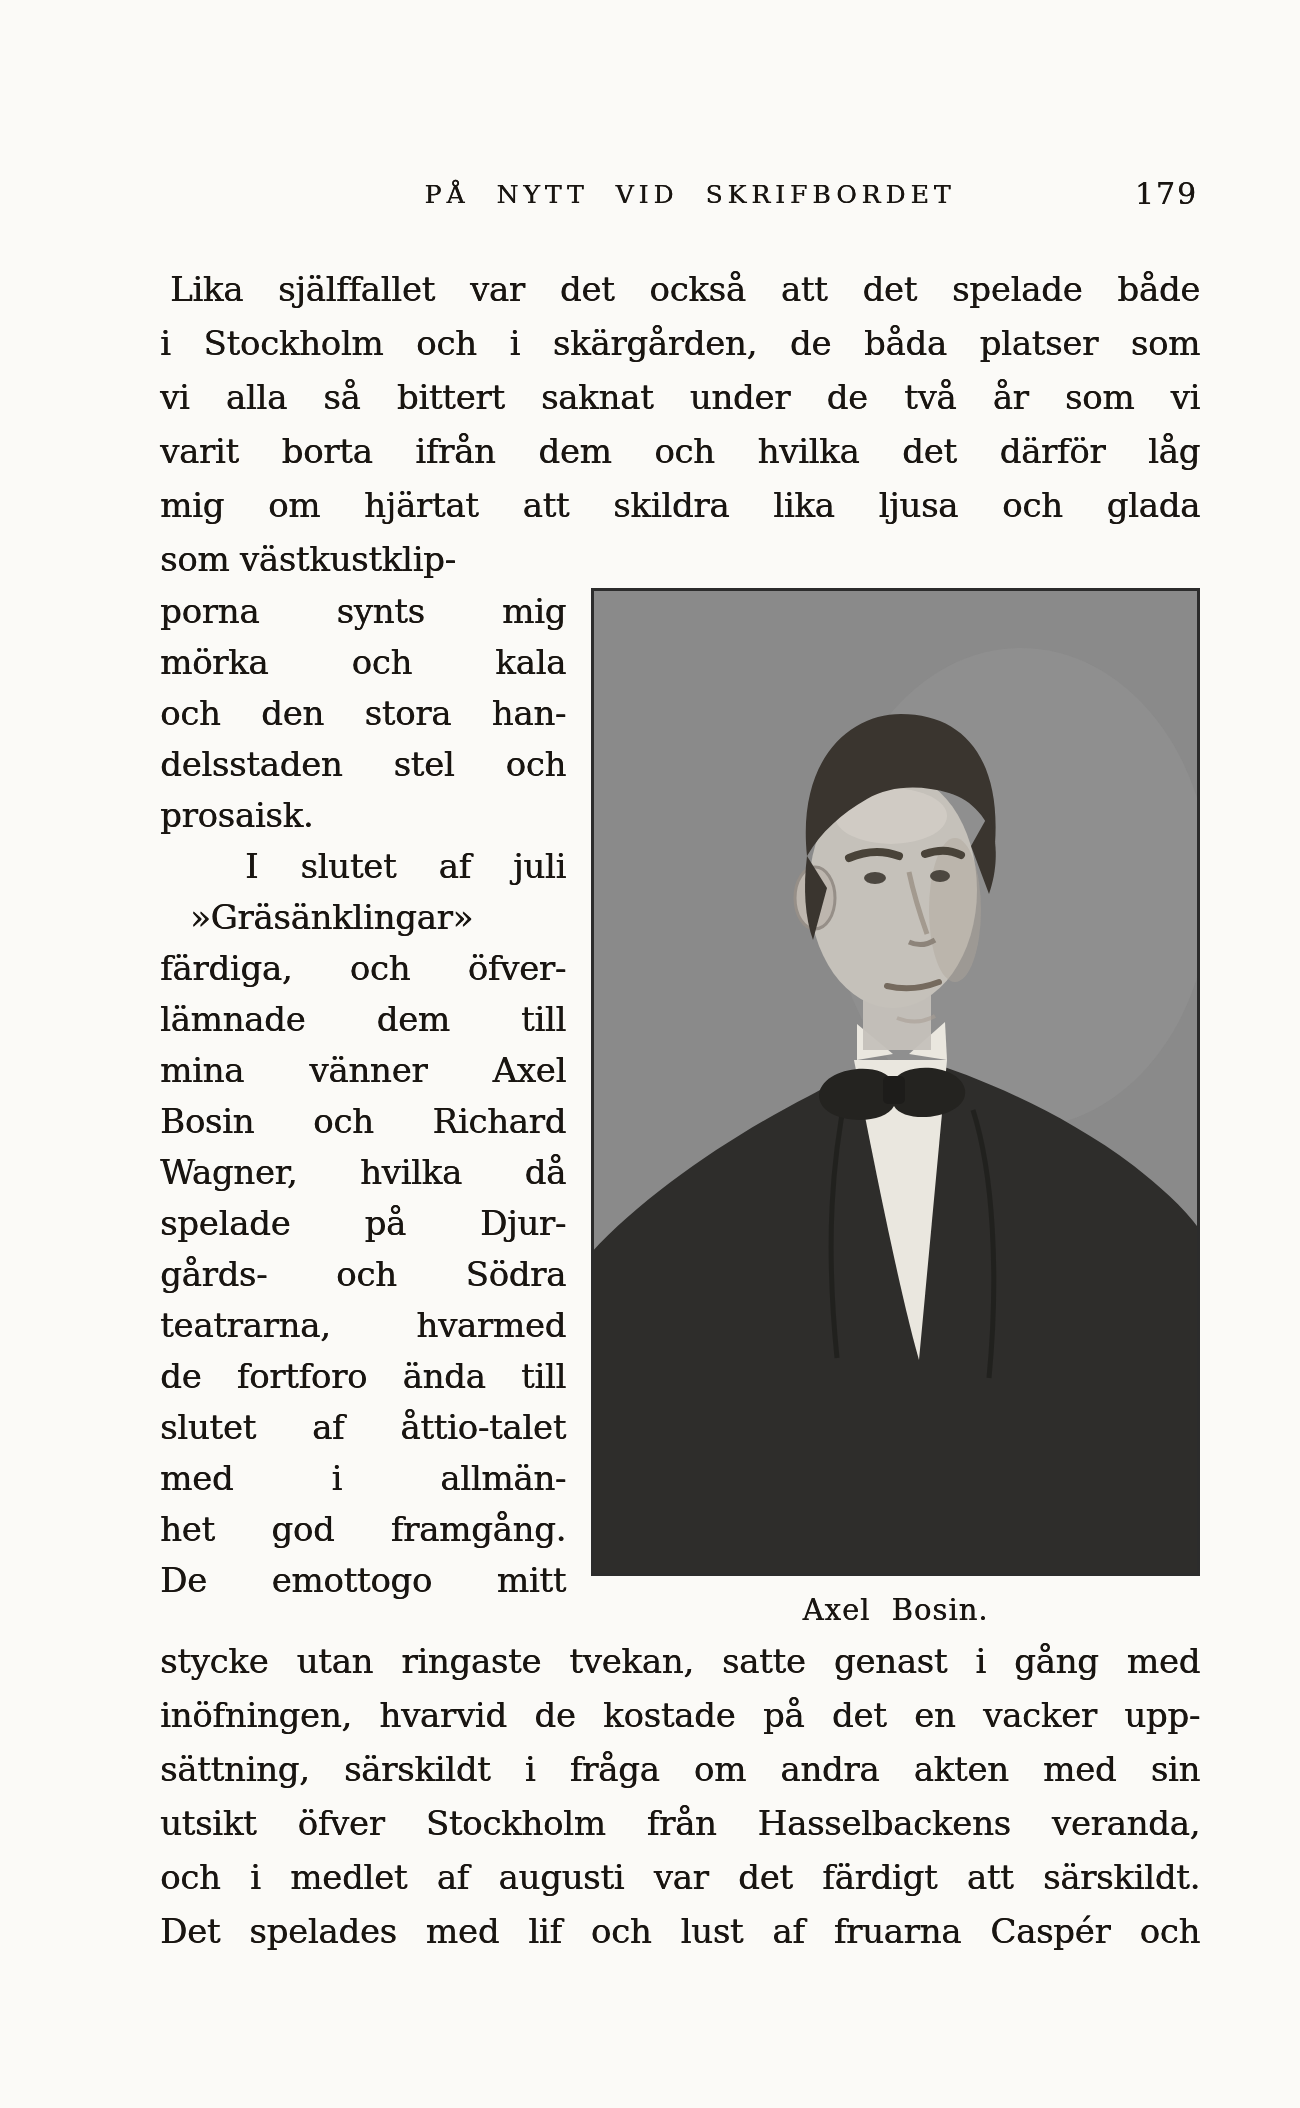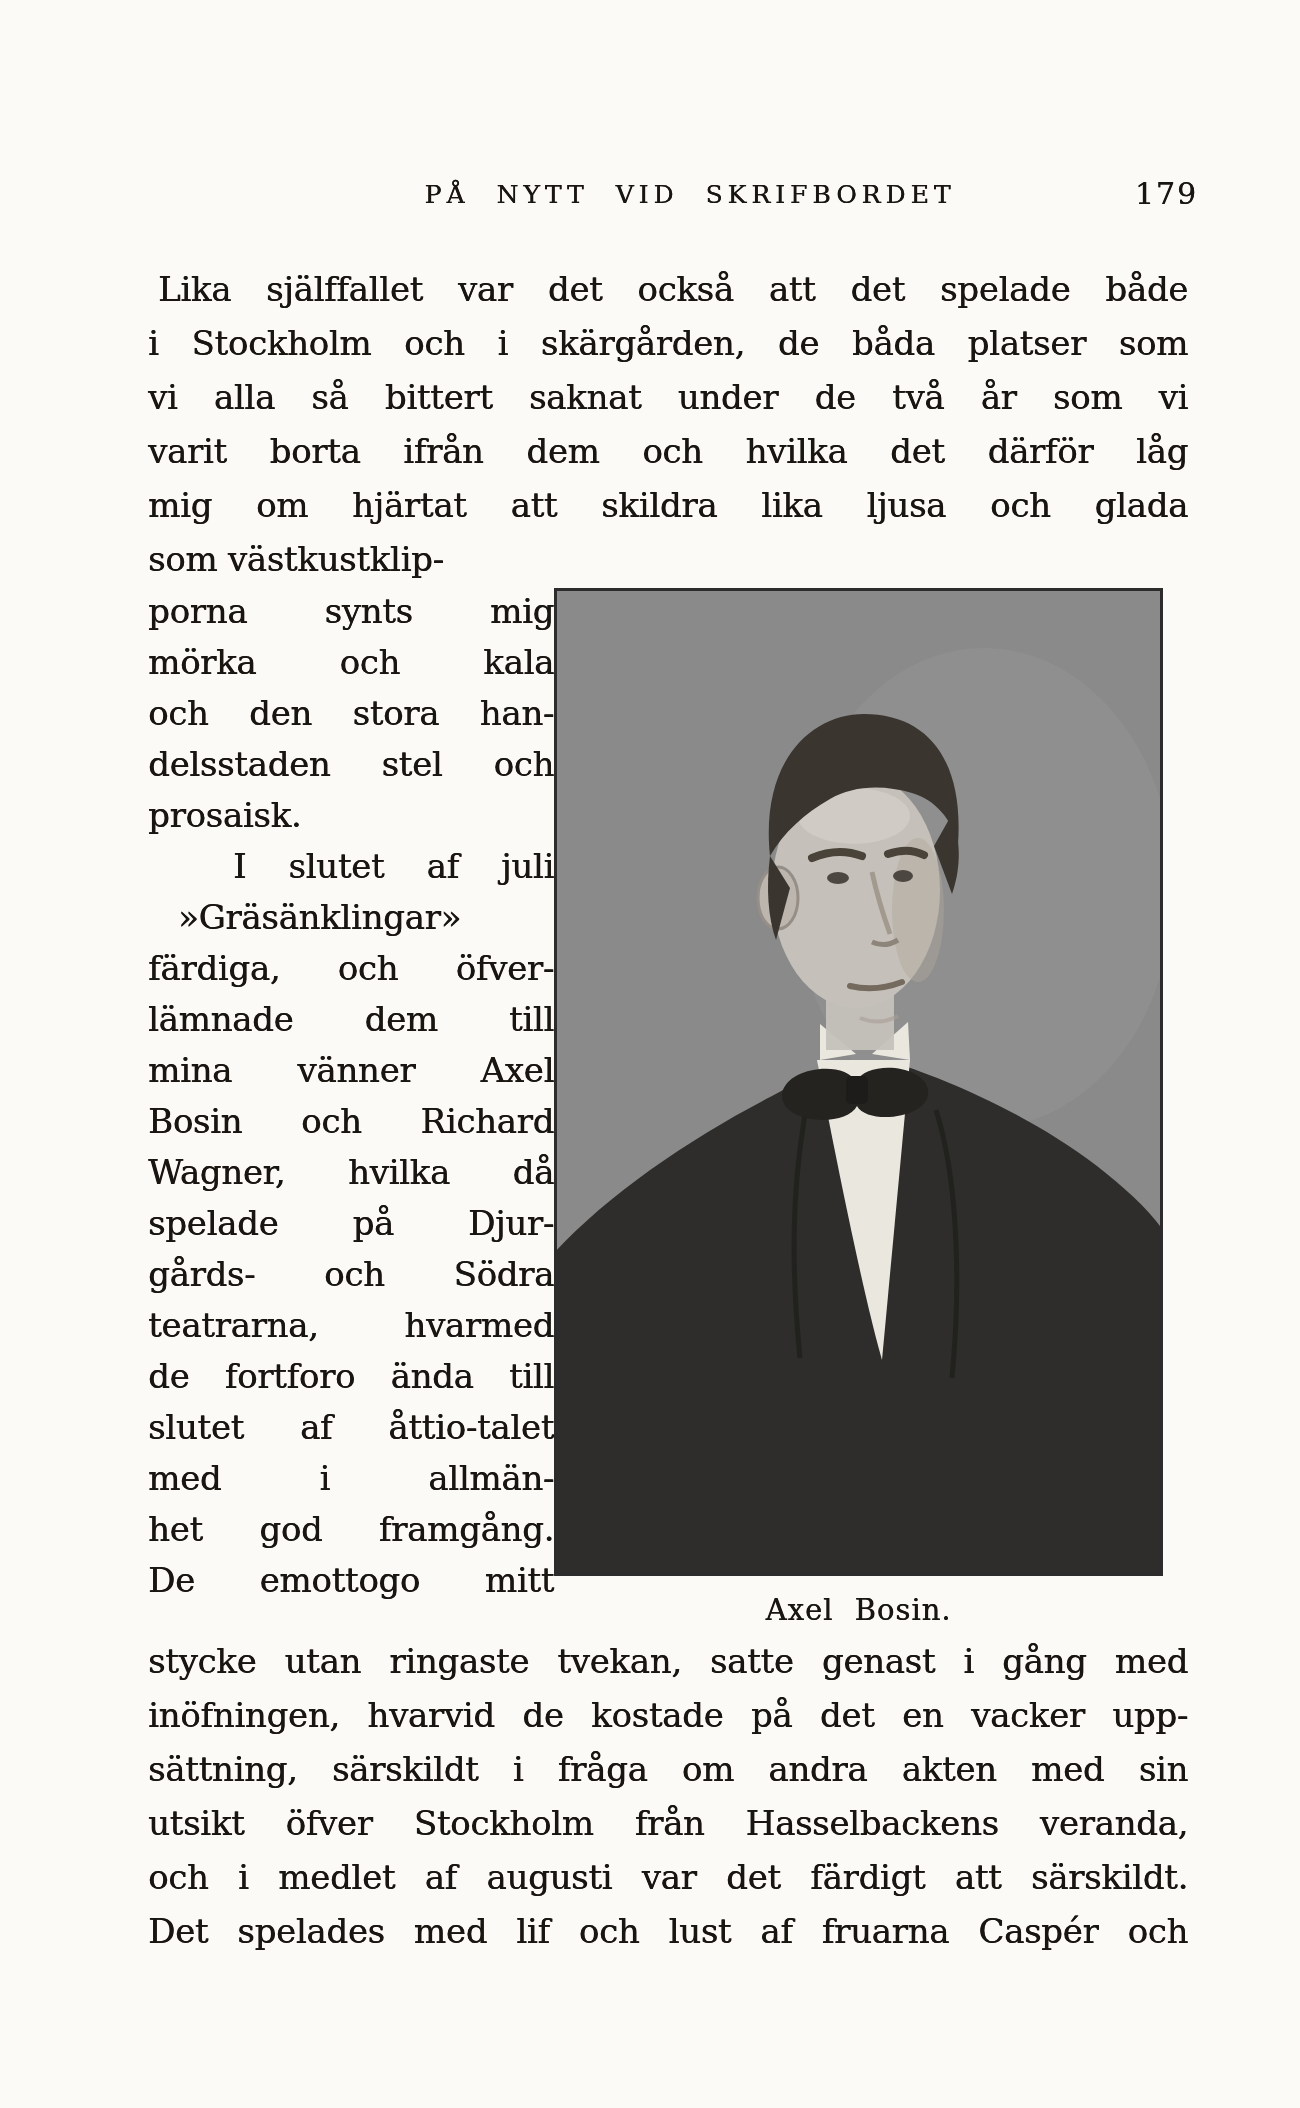--- a/index.html
+++ b/index.html
@@ -31,36 +31,36 @@
     transform:translateX(10px);
     text-shadow:0.4px 0 0 currentColor;
   }
   .page-number{
     position:absolute;right:2px;top:-4px;
     font-size:30px;letter-spacing:2px;
     text-shadow:0.4px 0 0 currentColor;
   }
   
   .body-text{
-    position:absolute;left:148px;top:262px;width:1040px;
+    position:absolute;left:160px;top:262px;width:1040px;
     font-size:34px;letter-spacing:-0.3px;
     text-shadow:0.45px 0 0 currentColor;
   }
   .ln{
     text-align:justify;text-align-last:justify;
     line-height:54px;height:54px;white-space:normal;
   }
   .ln-left{text-align:right;text-align-last:left;}
   .ind-first{text-indent:10px;}
   .ind-lg{padding-left:85px;}
   .ind-sm{padding-left:30px;}
   .mid{display:flex;align-items:flex-start;}
   .col-left{width:406px;flex:0 0 406px;}
   .col-left .ln{line-height:51px;height:51px;}
-  .col-right{flex:1;display:flex;flex-direction:column;align-items:flex-start;}
+  .col-right{flex:1;display:flex;flex-direction:column;align-items:flex-end;}
   figure.portrait{margin:2px 0 0 0;width:609px;}
   figure.portrait svg{display:block;width:609px;height:988px;}
   figcaption{
     width:609px;text-align:center;margin-top:16px;
     font-size:29px;word-spacing:11px;letter-spacing:1px;
     line-height:36px;
   }
   .bottom-block{margin-top:6px;}
   
   .p-bg{fill:var(--photo-bg);}

